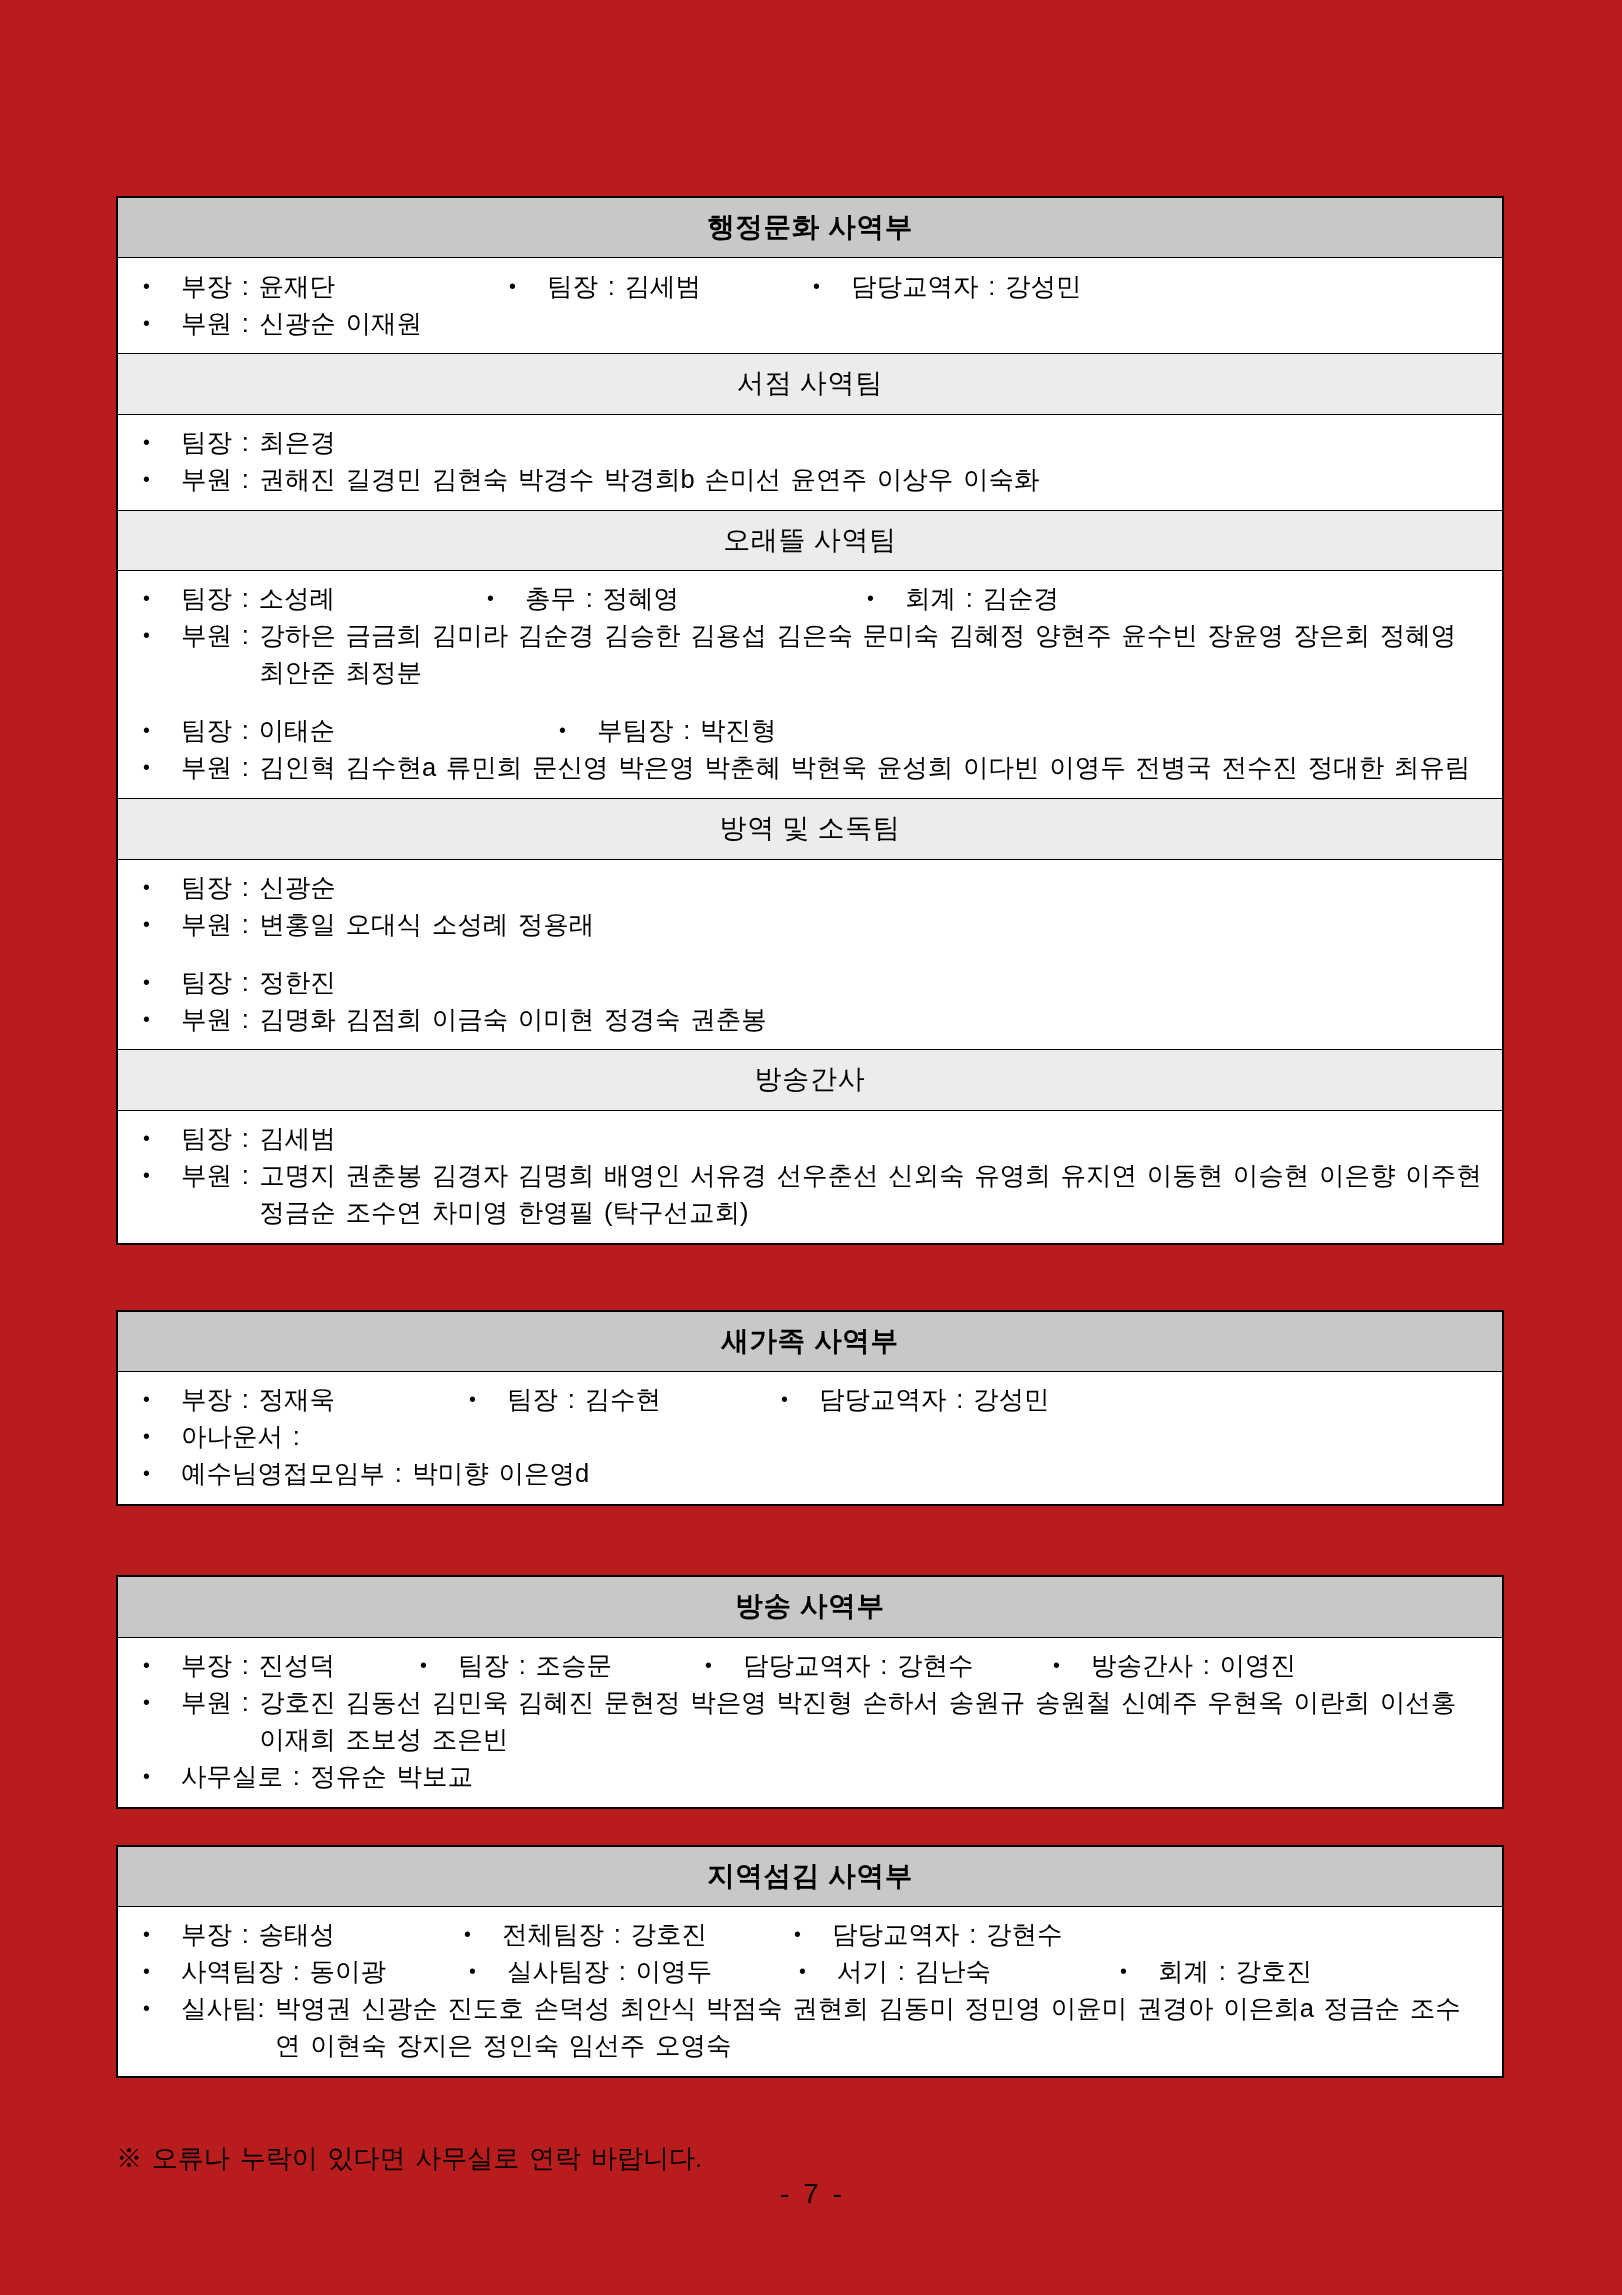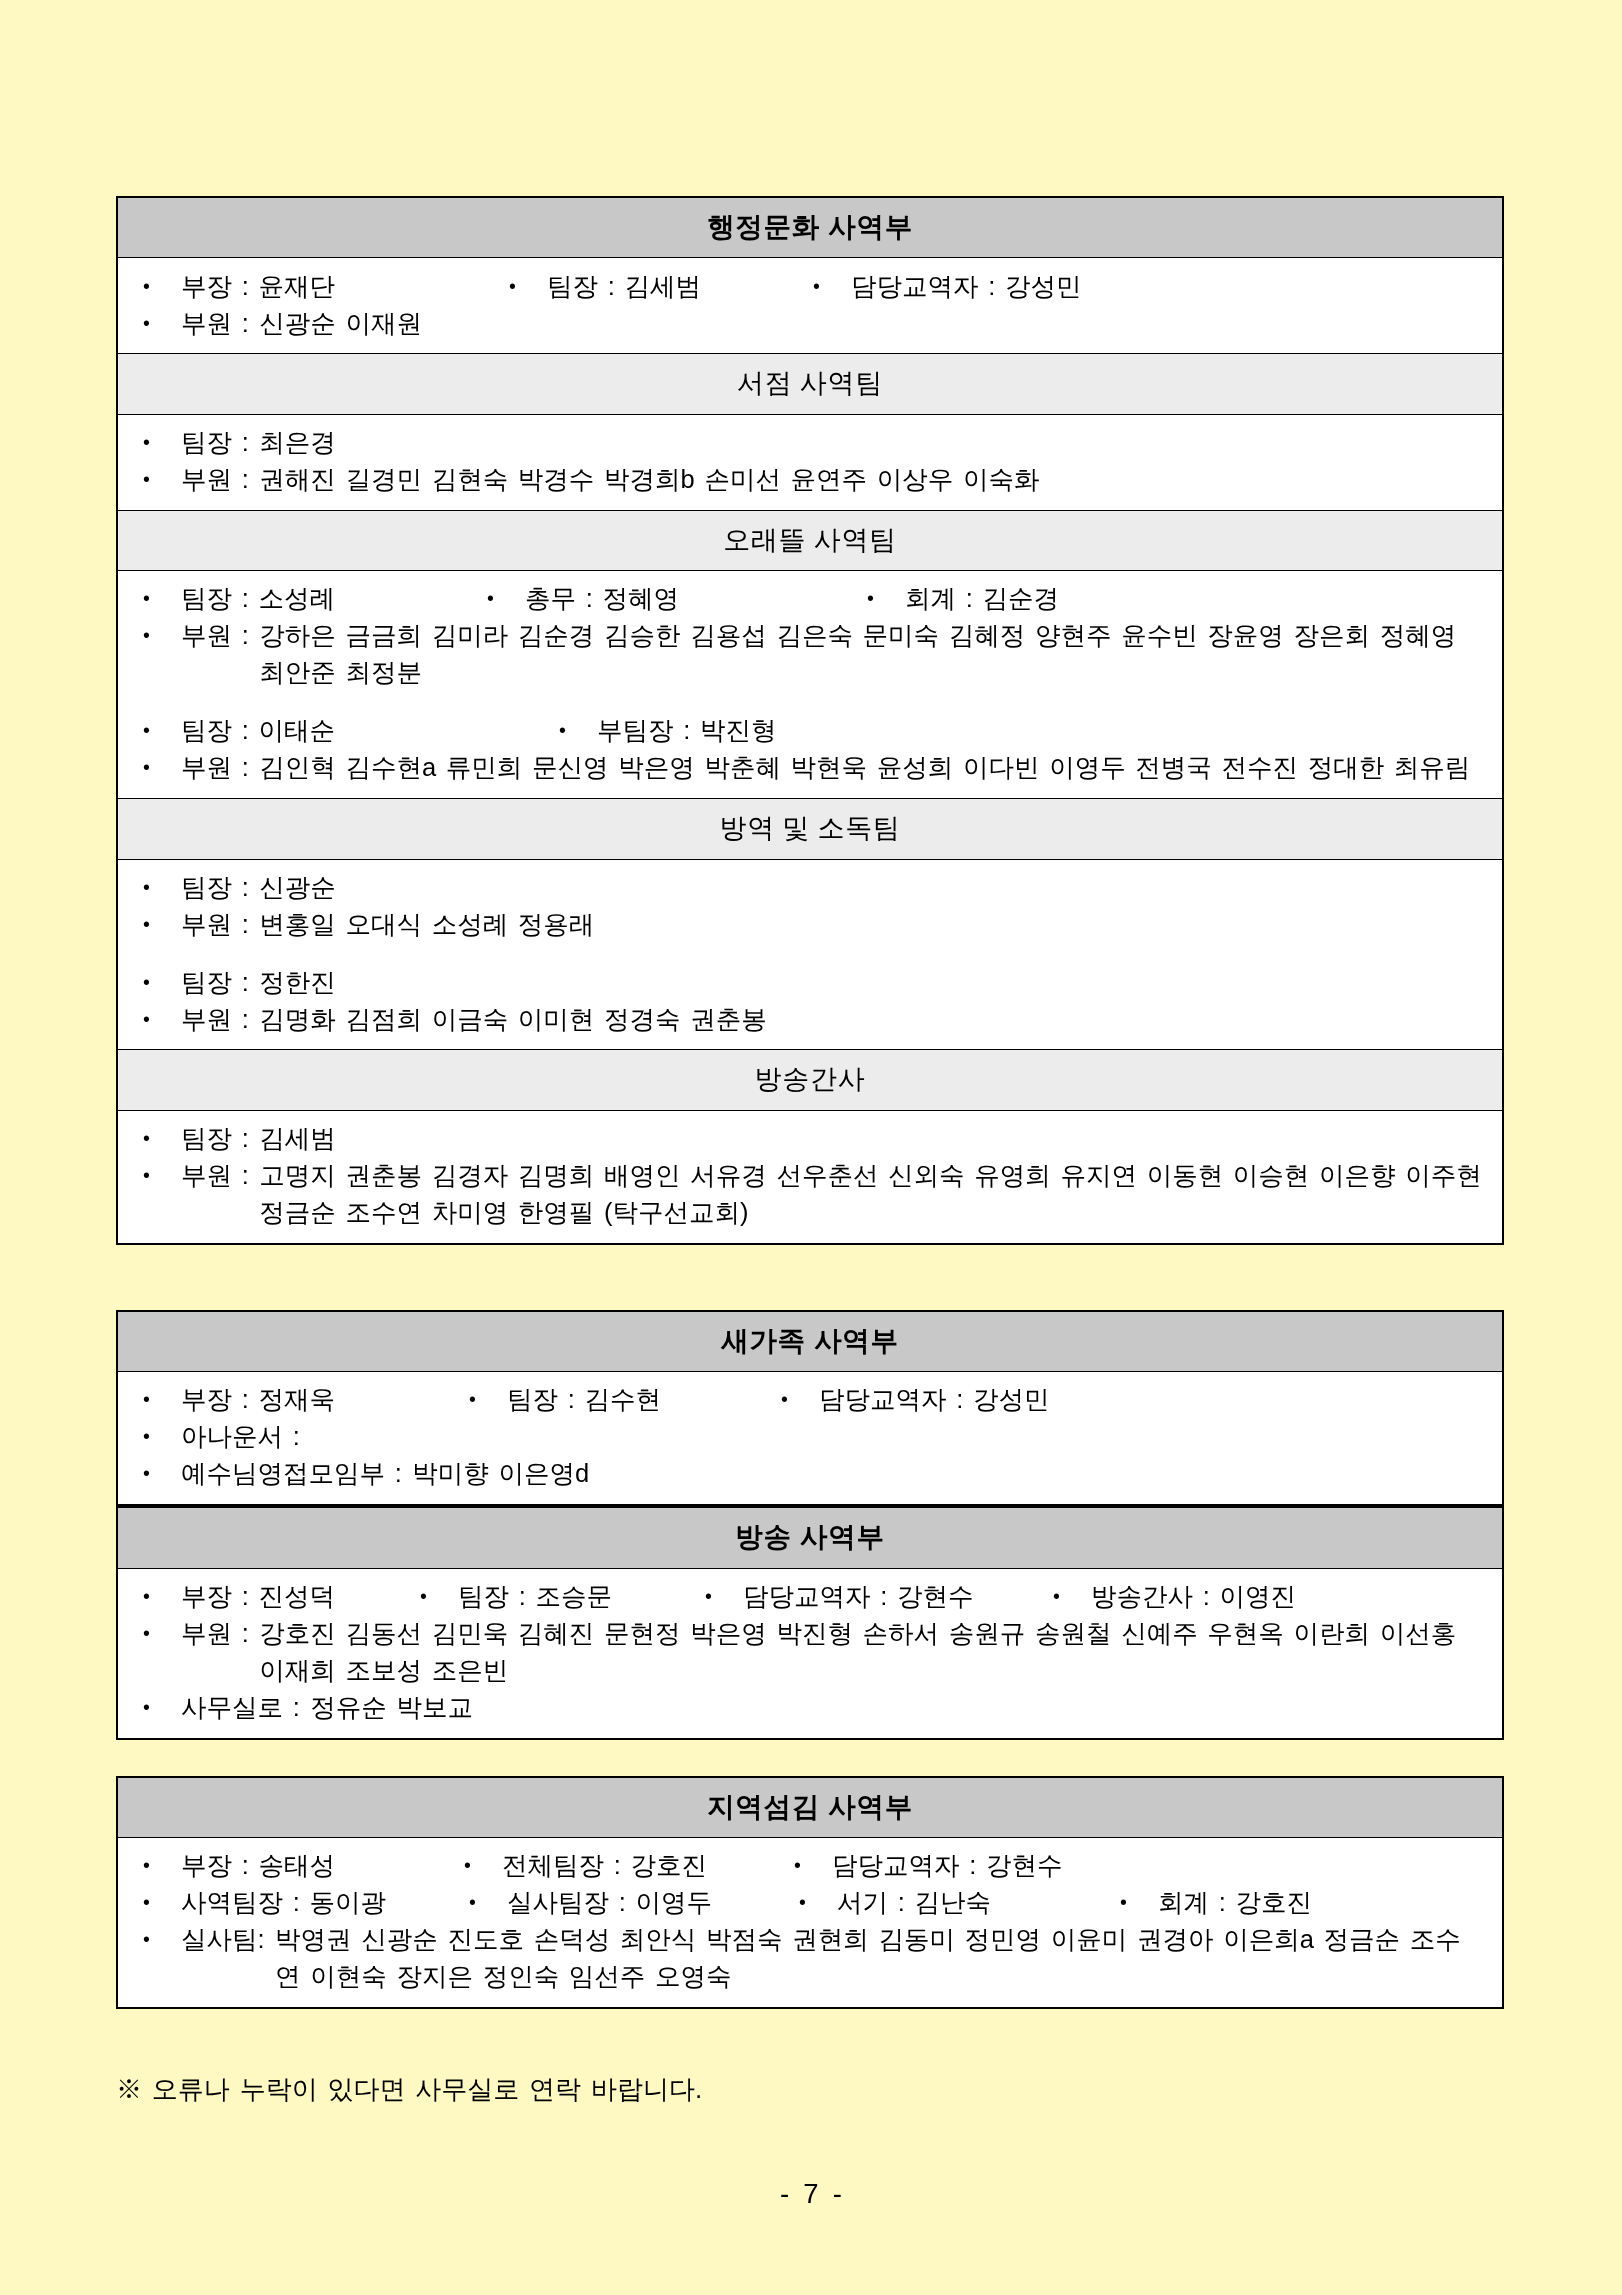--- a/index.html
+++ b/index.html
@@ -6,38 +6,38 @@
     --table-title-bg:#c8c8c8;
     --team-header-bg:#ececec;
     --border:#000000;
   }
   *{margin:0;padding:0;box-sizing:border-box;}
   html,body{background:#ffffff;}
   .page{
     position:relative;
     width:1622px;
     height:2295px;
-    background:#fef9c3;
+    background:#b91c1c;
     font-family:"Liberation Sans", sans-serif;
     color:#000000;
     overflow:hidden;
   }
   .content{
     position:absolute;
     left:116px;
     top:196px;
     width:1388px;
   }
   .tbl{
     border:2px solid var(--border);
     width:100%;
     background:#ffffff;
   }
   .mb1{margin-bottom:65px;}
-  .mb2{}
+  .mb2{margin-bottom:69px;}
   .mb3{margin-bottom:36px;}
   .tbl-title{
     background:var(--table-title-bg);
     border-bottom:1.3px solid var(--border);
     text-align:center;
     font-size:27.5px;
     font-weight:bold;
     padding:11px 0 12.4px 0;
     letter-spacing:0.7px;
   }

